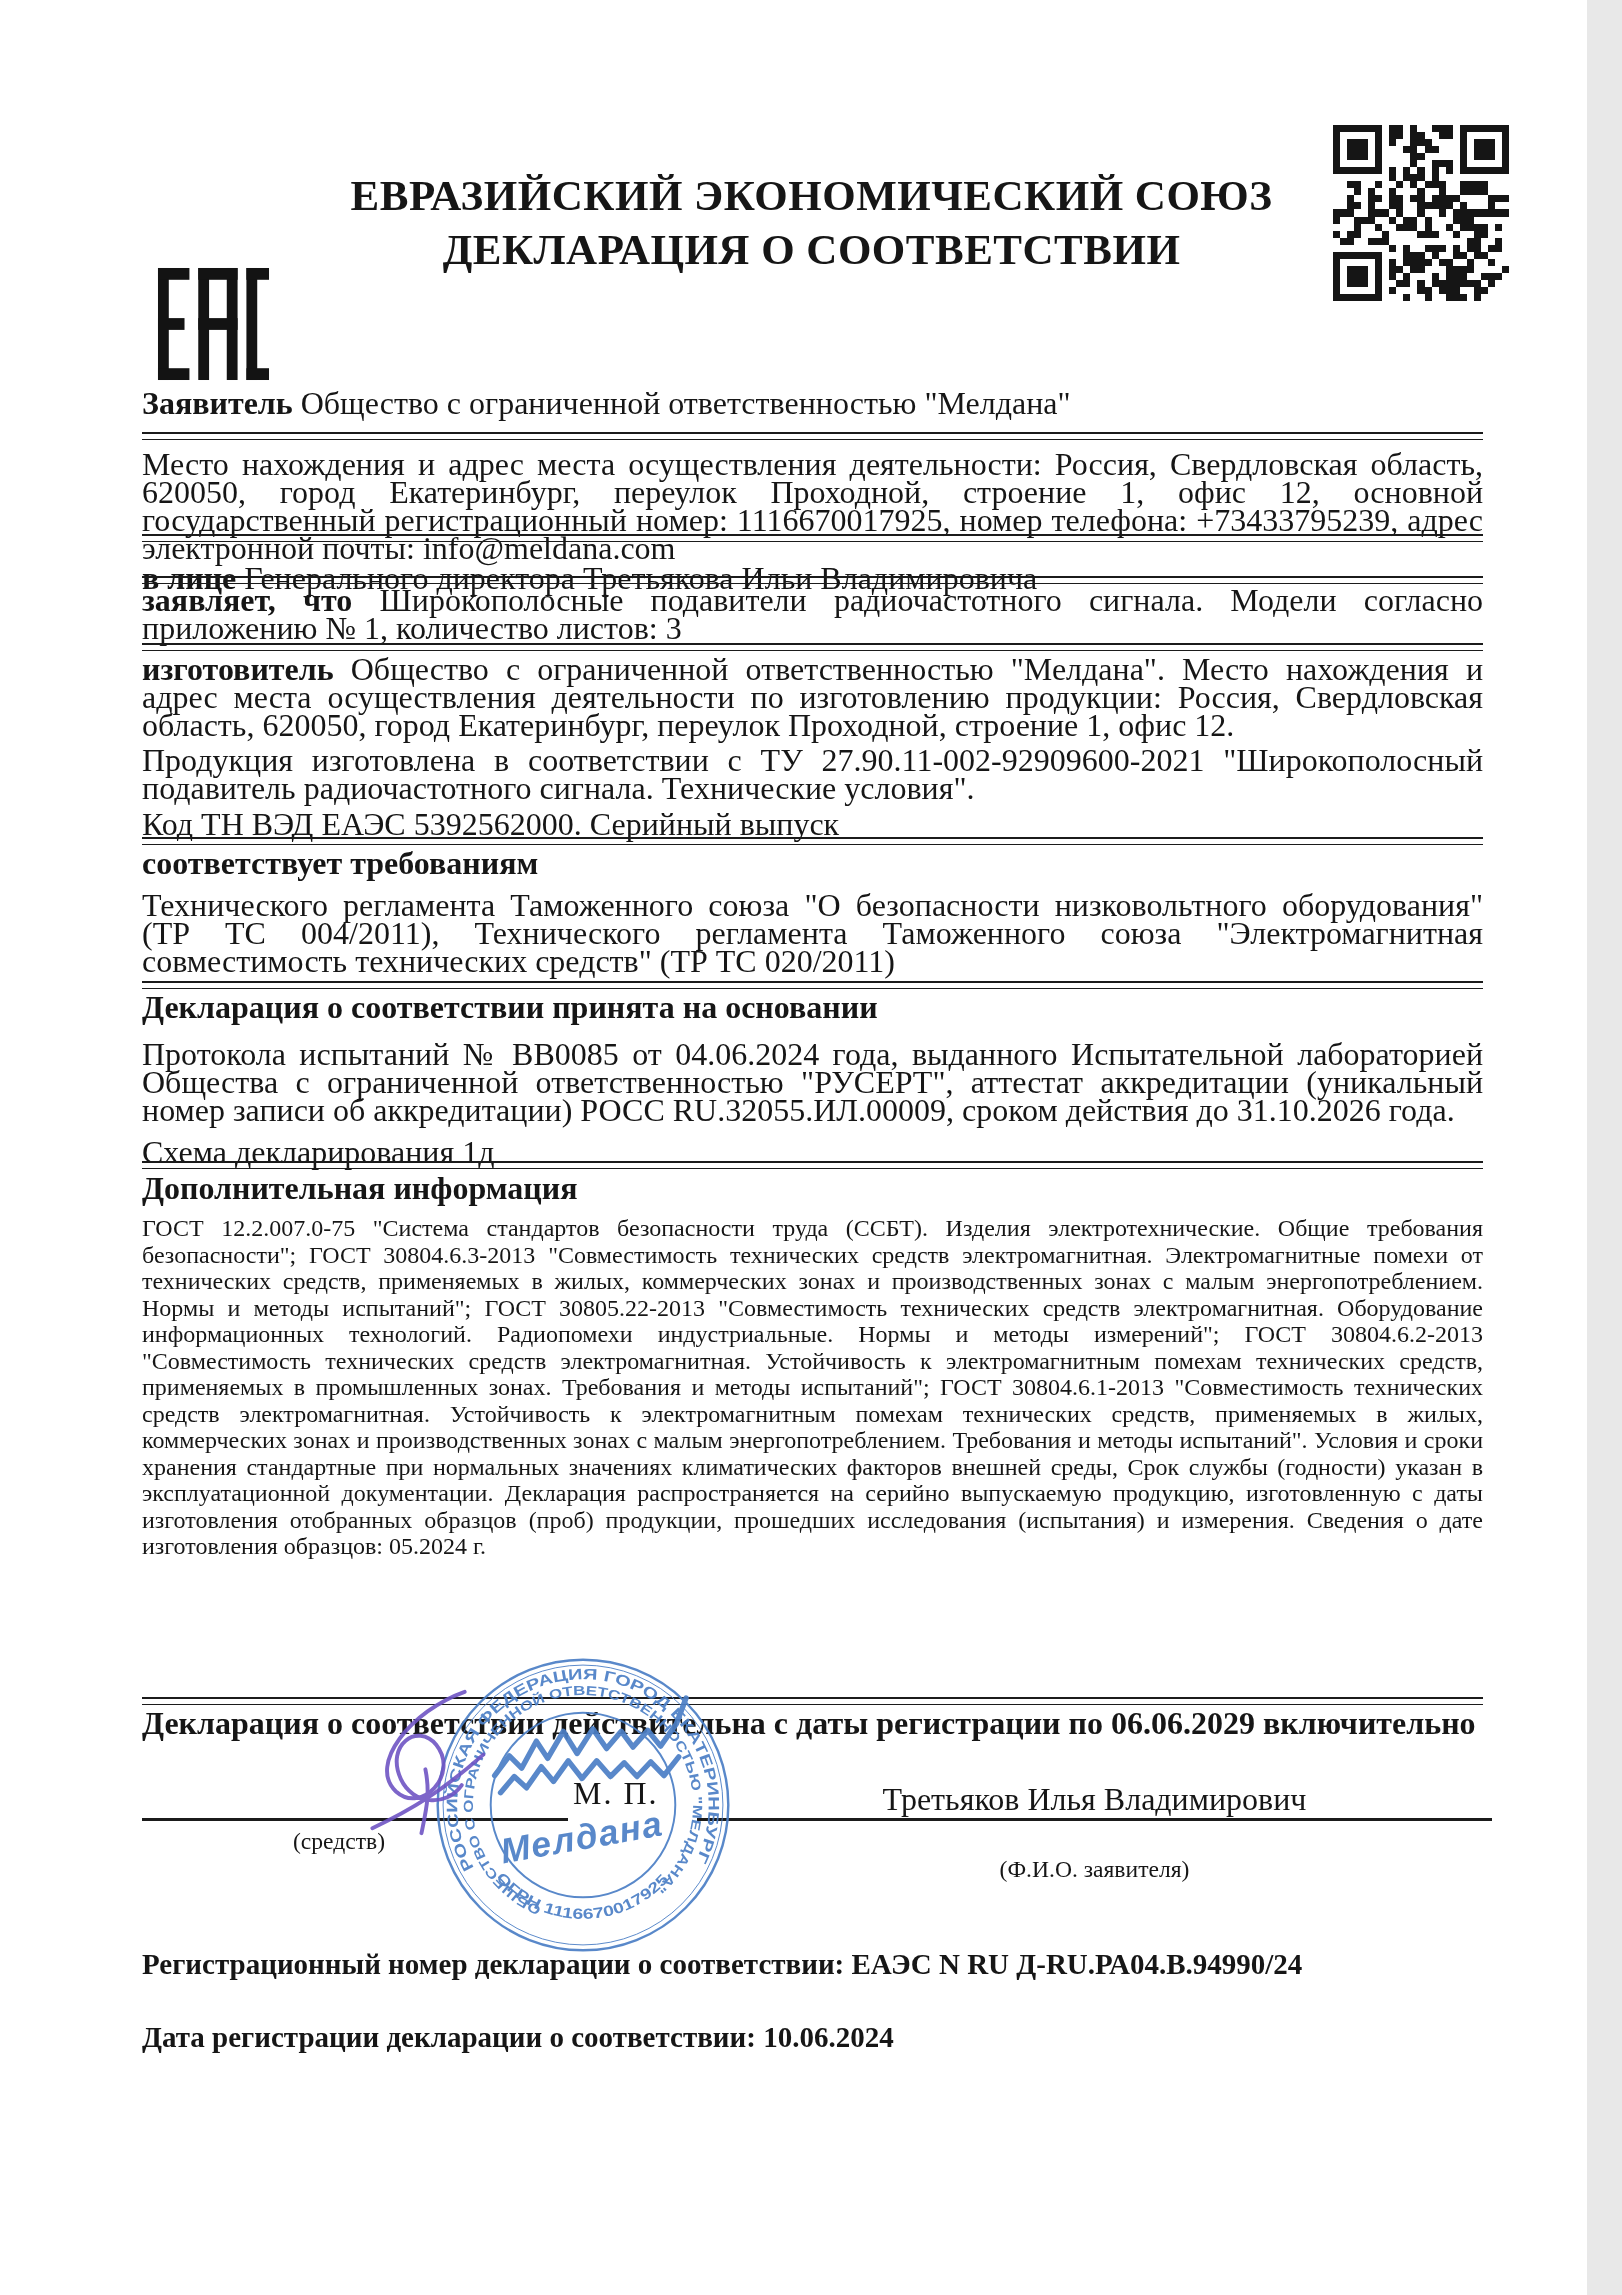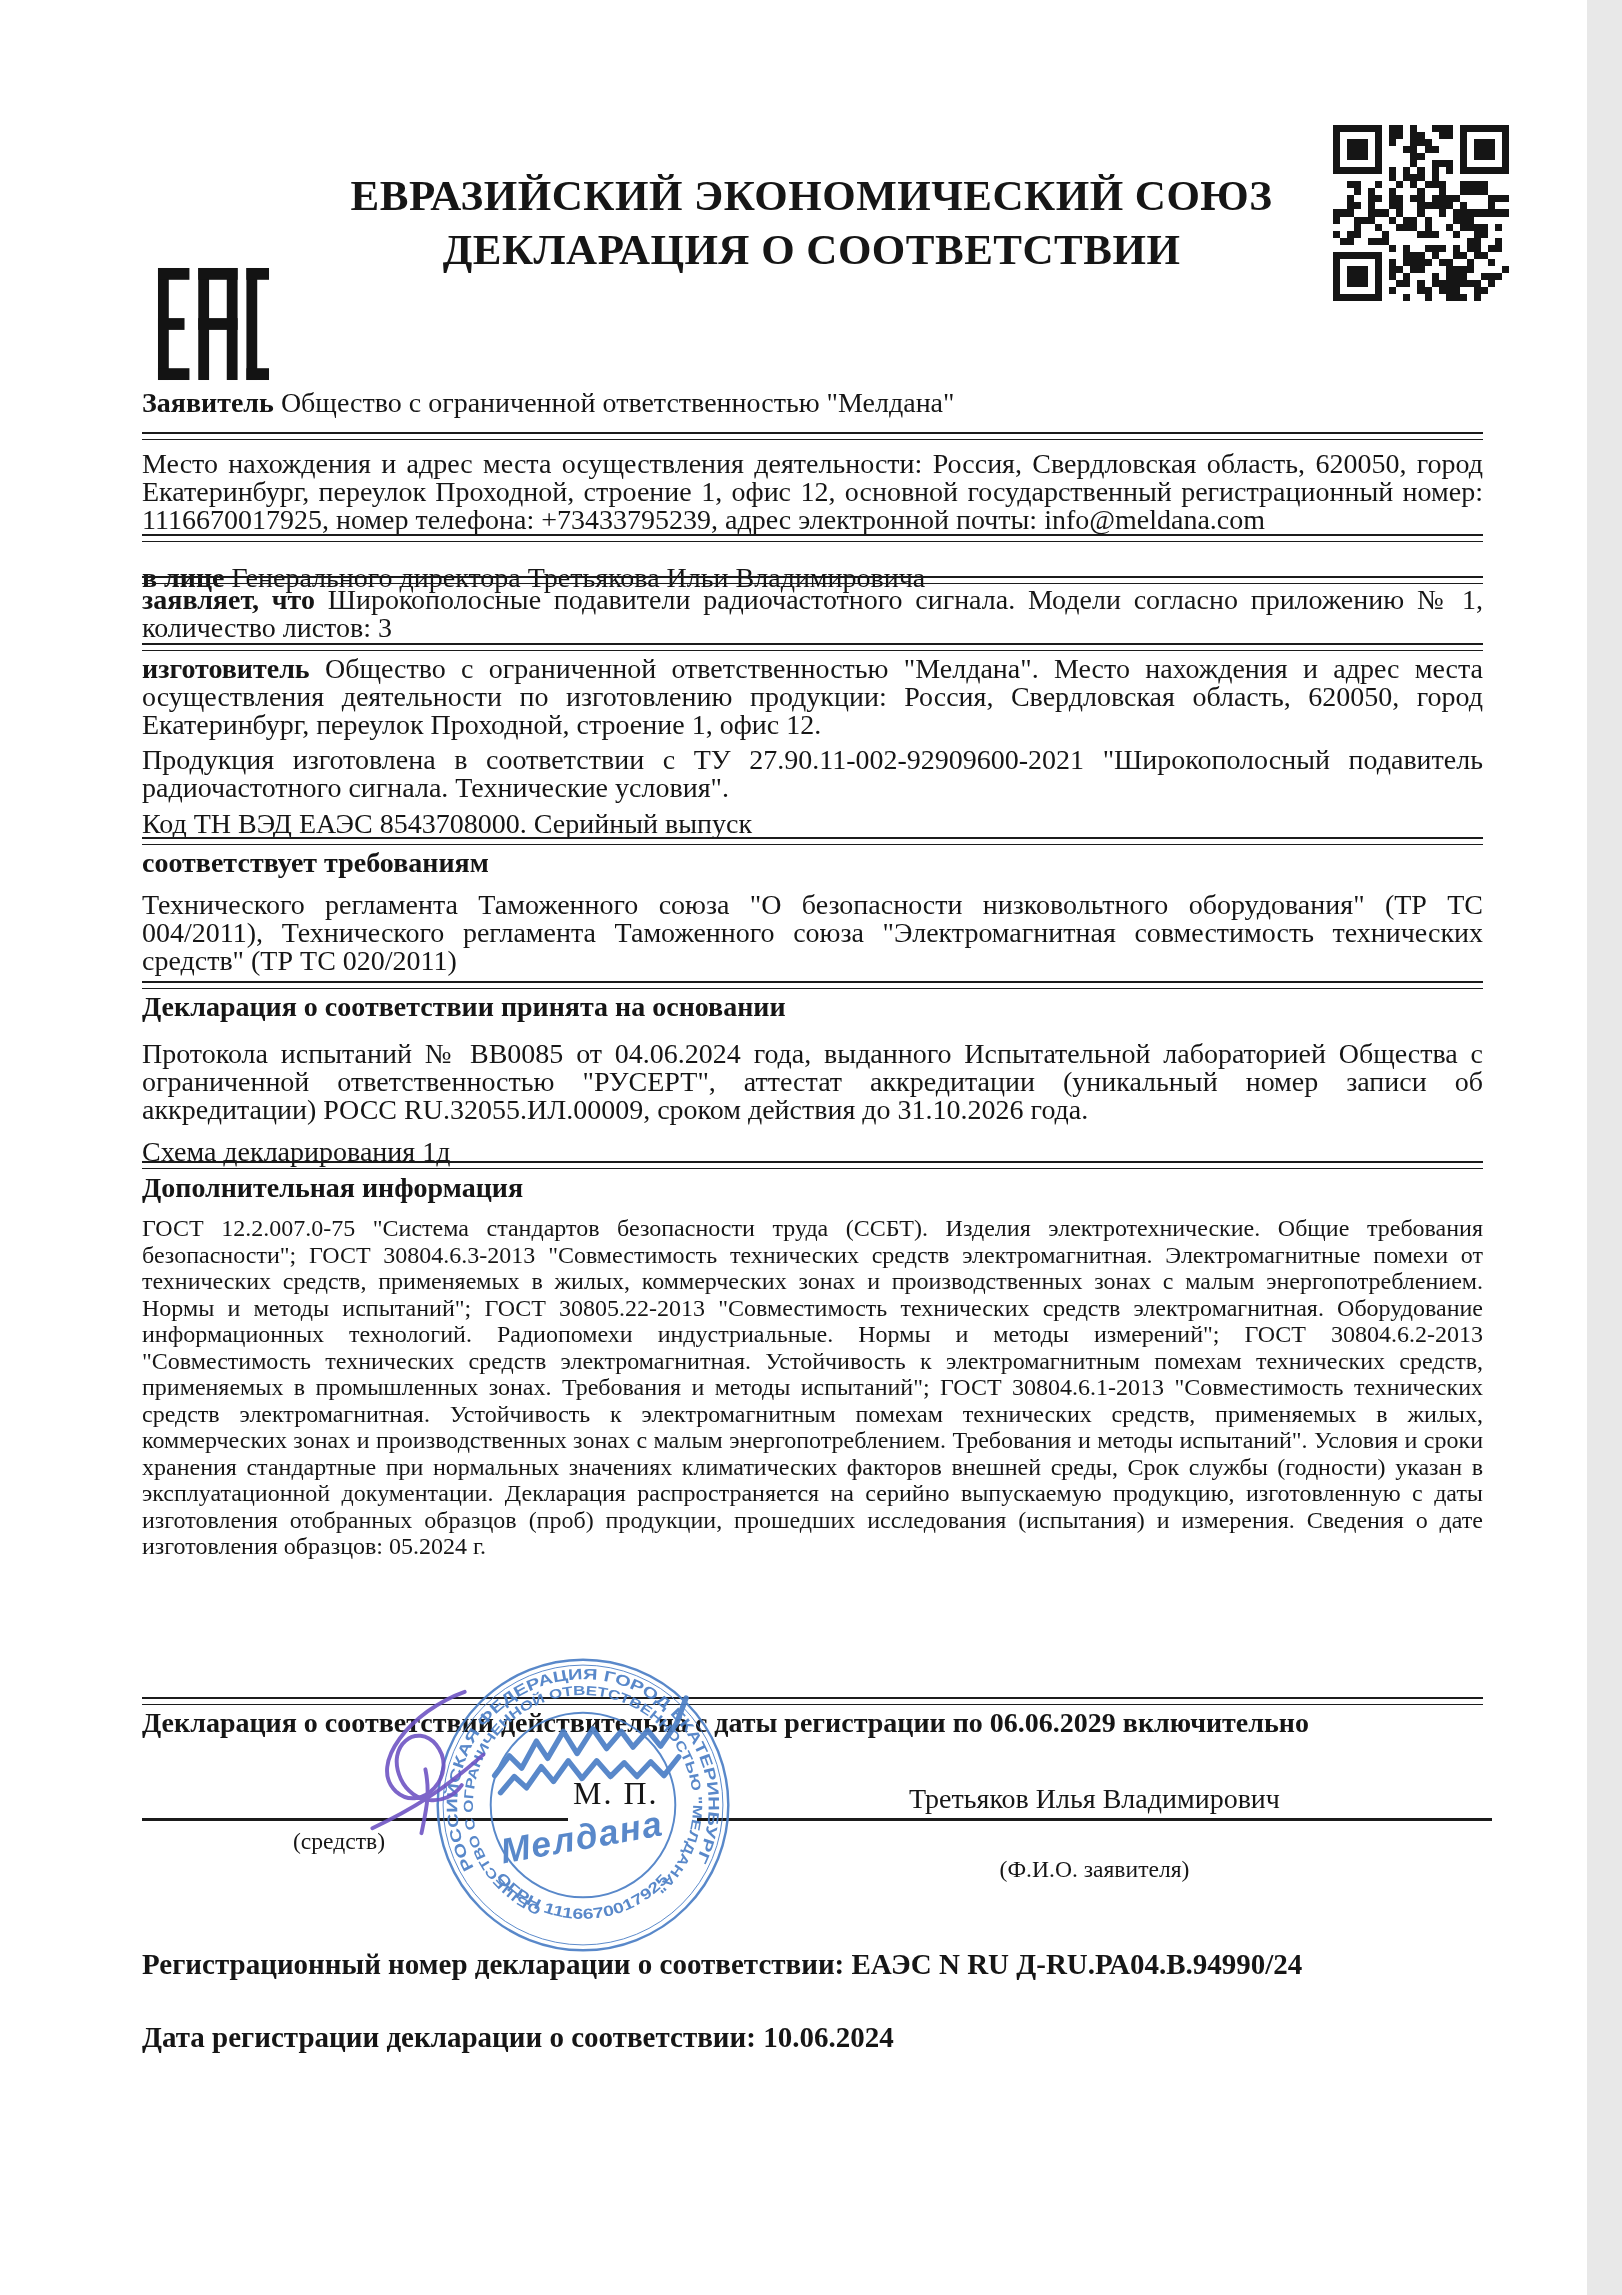--- a/index.html
+++ b/index.html
@@ -2,21 +2,21 @@
 <html style="font-size:7.9px"><head>
 <meta charset="utf-8">
 <style>
   html,body{margin:0;padding:0;background:#e8e8e8;}
   .page{
     position:relative;width:1587px;height:2295px;background:#ffffff;
     font-family:"Liberation Serif","DejaVu Serif",serif;color:#161616;overflow:hidden;
   }
   .abs{position:absolute;}
   .col{left:142px;width:1341px;}
-  .t{font-size:28px;line-height:28px;}
+  .t{font-size:32px;line-height:28px;}
   .b{font-weight:bold;}
   .just{text-align:justify;}
   .center{text-align:center;}
   .title{left:0;width:1623px;text-align:center;font-weight:bold;font-size:43px;line-height:45px;letter-spacing:0.5px;}
   .rule{height:4.9px;border-top:2.5px solid #1b1b1b;border-bottom:1px solid #1b1b1b;}
   .sigline{height:2.5px;background:#1b1b1b;}
   .cap{font-size:23.6px;}
   .regline{font-size:29px;font-weight:bold;}
   .mp{font-size:32px;letter-spacing:2px;}
   .stamp-layer{z-index:5;opacity:0.93;}
@@ -392,21 +392,21 @@
 
   <div class="abs col rule" style="top:643px;"></div>
 
   <div class="abs col t just" style="top:655px;">
     <span class="b">изготовитель</span>
     <span>Общество с ограниченной ответственностью "Мелдана". Место нахождения и адрес места осуществления деятельности по изготовлению продукции: Россия, Свердловская область, 620050, город Екатеринбург, переулок Проходной, строение 1, офис 12.</span>
   </div>
 
   <div class="abs col t just" style="top:746px;">Продукция изготовлена в соответствии с ТУ 27.90.11-002-92909600-2021 "Широкополосный подавитель радиочастотного сигнала. Технические условия".</div>
 
-  <div class="abs col t" style="top:810px;">Код ТН ВЭД ЕАЭС 8543708000. Серийный выпуск</div>
+  <div class="abs col t" style="top:810px;">Код ТН ВЭД ЕАЭС 5392562000. Серийный выпуск</div>
 
   <div class="abs col rule" style="top:837px;"></div>
 
   <div class="abs col t b" style="top:849px;">соответствует требованиям</div>
 
   <div class="abs col t just" style="top:891px;">Технического регламента Таможенного союза "О безопасности низковольтного оборудования" (ТР ТС 004/2011), Технического регламента Таможенного союза "Электромагнитная совместимость технических средств" (ТР ТС 020/2011)</div>
 
   <div class="abs col rule" style="top:981px;"></div>
 
   <div class="abs col t b" style="top:993px;">Декларация о соответствии принята на основании</div>

